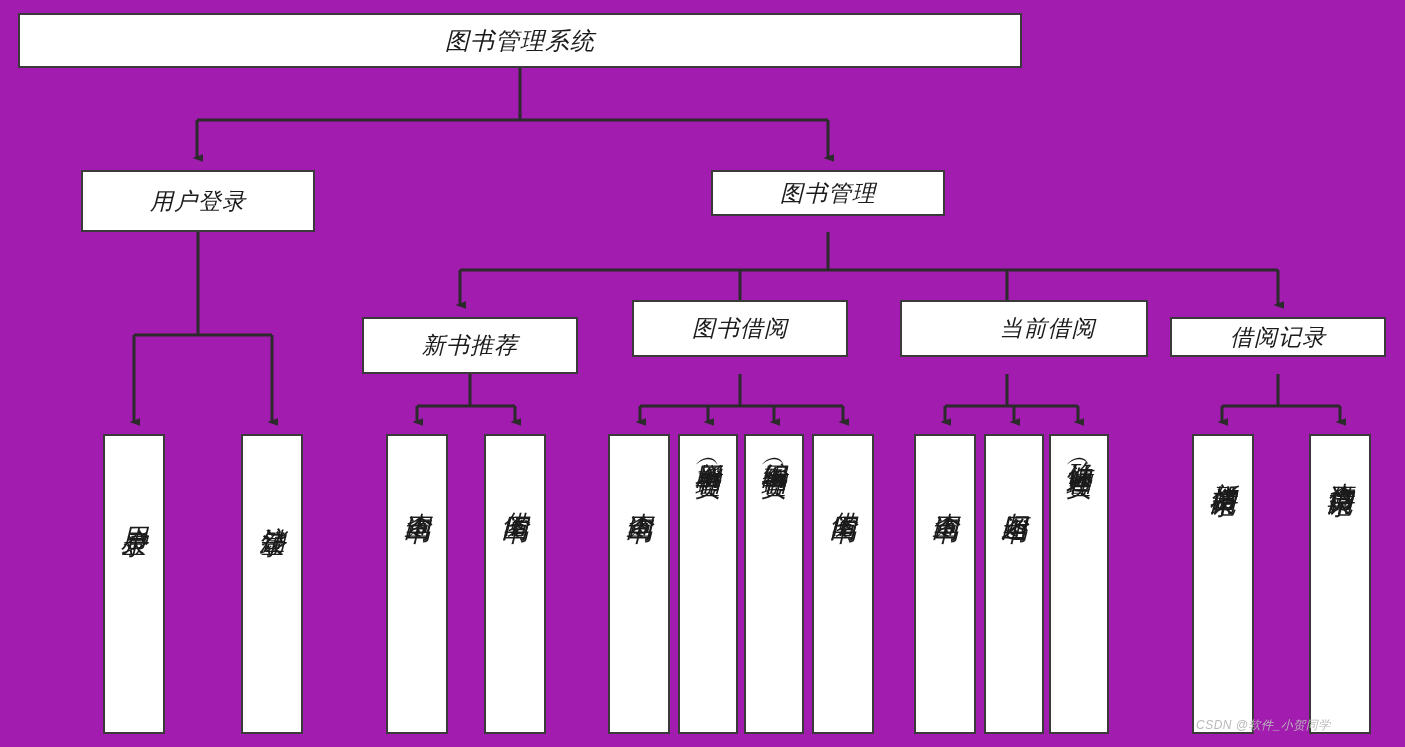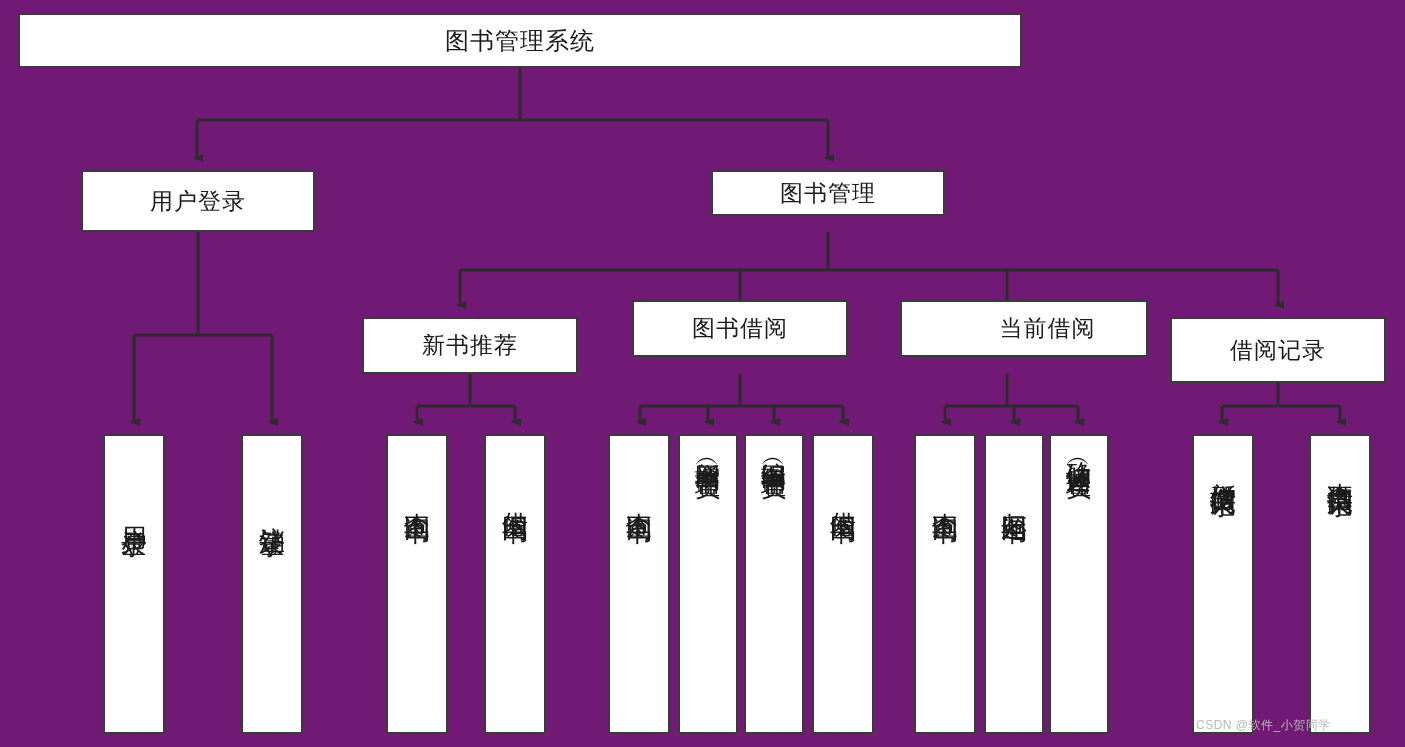--- a/index.html
+++ b/index.html
@@ -7,22 +7,23 @@
     padding: 0;
     background: #ffffff;
   }
   body {
     font-family: "Liberation Sans", "DejaVu Sans", sans-serif;
   }
   #canvas {
     position: relative;
     width: 1405px;
     height: 747px;
-    background: #701a75;
+    background: #a21caf;
     overflow: hidden;
+    font-style: italic;
   }
   svg.edges {
     position: absolute;
     left: 0;
     top: 0;
     width: 1405px;
     height: 747px;
     pointer-events: none;
   }
   .node {
@@ -145,21 +146,21 @@
   </div>
 
   <div class="node horiz" style="left:632px; top:300px; width:216px; height:57px;">
     <span class="label">图书借阅</span>
   </div>
 
   <div class="node horiz" style="left:900px; top:300px; width:248px; height:57px;padding-left:47px;">
     <span class="label">当前借阅</span>
   </div>
 
-  <div class="node horiz" style="left:1170px; top:317px; width:216px; height:66px;">
+  <div class="node horiz" style="left:1170px; top:317px; width:216px; height:40px;">
     <span class="label">借阅记录</span>
   </div>
 
   <div class="node vert" style="left:103px; top:434px; width:62px; height:300px; padding-top:70px;">
     <span class="label">用户登录</span>
   </div>
 
   <div class="node vert" style="left:241px; top:434px; width:62px; height:300px; padding-top:70px;">
     <span class="label">注销登录</span>
   </div>

